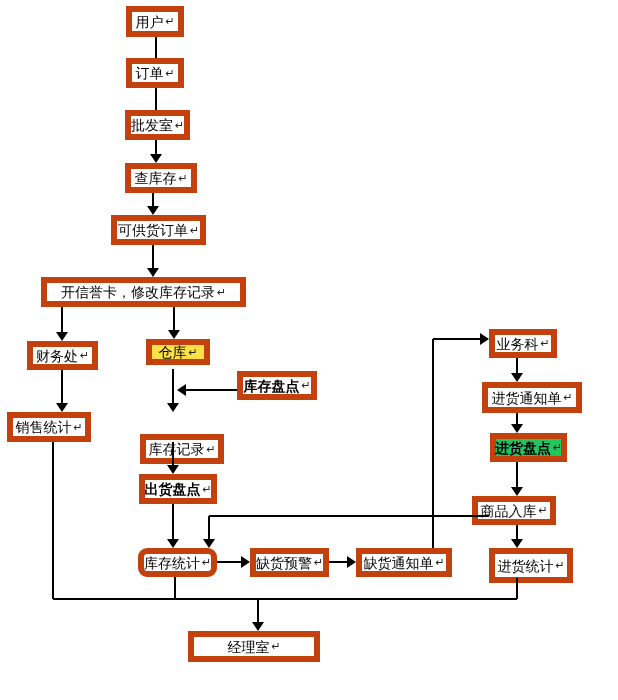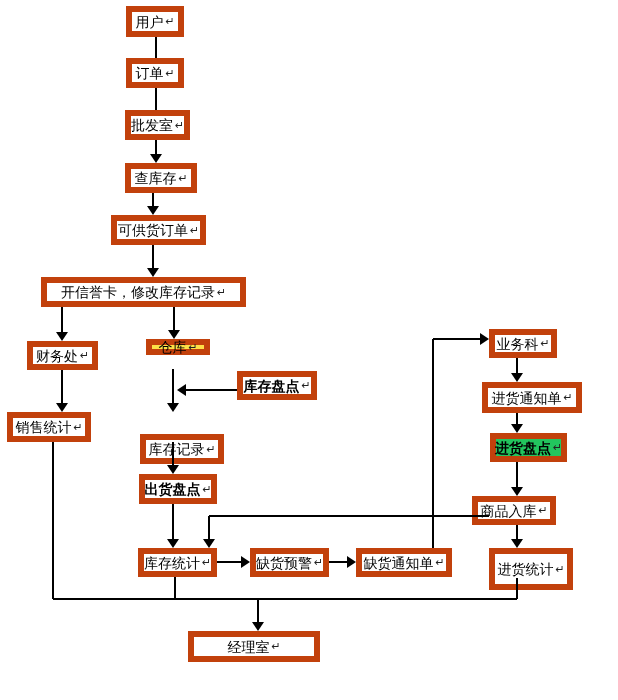--- a/index.html
+++ b/index.html
@@ -46,41 +46,41 @@
       <span class="ret">↵</span>
     </div>
     <div class="node" style="left: 41px; top: 277px; width: 205px; height: 30px; background: rgb(255, 255, 255);">
       <span>开信誉卡，修改库存记录</span>
       <span class="ret">↵</span>
     </div>
     <div class="node" style="left: 27px; top: 341px; width: 71px; height: 29px; background: rgb(255, 255, 255);">
       <span>财务处</span>
       <span class="ret">↵</span>
     </div>
-    <div class="node" style="left: 146px; top: 339px; width: 64px; height: 16px; background: #fde047;">
+    <div class="node" style="left: 146px; top: 339px; width: 64px; height: 26px; background: #fde047;">
       <span>仓库</span>
       <span class="ret">↵</span>
     </div>
     <div class="node bold" style="left: 237px; top: 371px; width: 80px; height: 29px; background: rgb(255, 255, 255);">
       <span>库存盘点</span>
       <span class="ret">↵</span>
     </div>
     <div class="node" style="left: 7px; top: 412px; width: 84px; height: 30px; background: rgb(255, 255, 255);">
       <span>销售统计</span>
       <span class="ret">↵</span>
     </div>
     <div class="node" style="left: 140px; top: 412px; width: 84px; height: 30px; background: rgb(255, 255, 255); margin-top: 22px;">
       <span>库存记录</span>
       <span class="ret">↵</span>
     </div>
     <div class="node bold" style="left: 139px; top: 474px; width: 78px; height: 30px; background: rgb(255, 255, 255);">
       <span>出货盘点</span>
       <span class="ret">↵</span>
     </div>
-    <div class="node" style="left: 138px; top: 548px; width: 79px; height: 29px; background: rgb(255, 255, 255);">
+    <div class="node" style="left: 138px; top: 548px; width: 79px; height: 29px; background: rgb(255, 255, 255); border-radius: 9px;">
       <span>库存统计</span>
       <span class="ret">↵</span>
     </div>
     <div class="node" style="left: 250px; top: 548px; width: 79px; height: 29px; background: rgb(255, 255, 255);">
       <span>缺货预警</span>
       <span class="ret">↵</span>
     </div>
     <div class="node" style="left: 356px; top: 548px; width: 96px; height: 29px; background: rgb(255, 255, 255);">
       <span>缺货通知单</span>
       <span class="ret">↵</span>
@@ -94,21 +94,21 @@
       <span class="ret">↵</span>
     </div>
     <div class="node bold" style="left: 490px; top: 433px; width: 77px; height: 29px; background: #22c55e;">
       <span>进货盘点</span>
       <span class="ret">↵</span>
     </div>
     <div class="node" style="left: 472px; top: 496px; width: 84px; height: 29px; background: rgb(255, 255, 255);">
       <span>商品入库</span>
       <span class="ret">↵</span>
     </div>
-    <div class="node" style="left: 489px; top: 548px; width: 84px; height: 42px; background: rgb(255, 255, 255);">
+    <div class="node" style="left: 489px; top: 548px; width: 84px; height: 35px; background: rgb(255, 255, 255);">
       <span>进货统计</span>
       <span class="ret">↵</span>
     </div>
     <div class="node" style="left: 188px; top: 631px; width: 132px; height: 31px; background: rgb(255, 255, 255);">
       <span>经理室</span>
       <span class="ret">↵</span>
     </div>
     <div class="seg" style="left: 155px; top: 37px; width: 2px; height: 21px;"></div>
     <div class="seg" style="left: 155px; top: 88px; width: 2px; height: 22px;"></div>
     <div class="seg" style="left: 155px; top: 140px; width: 2px; height: 15px;"></div>

